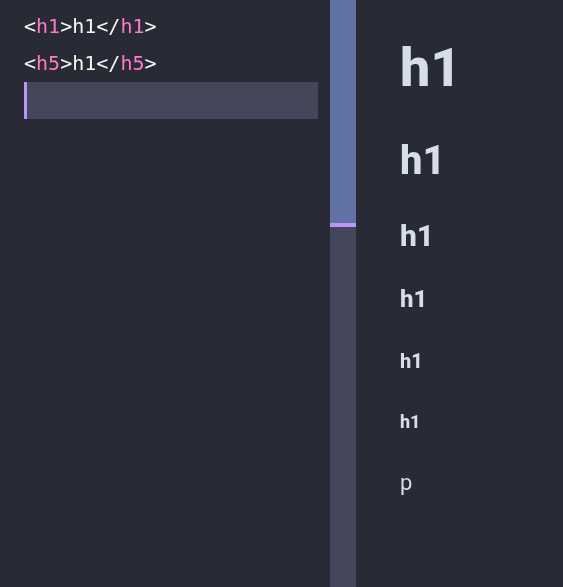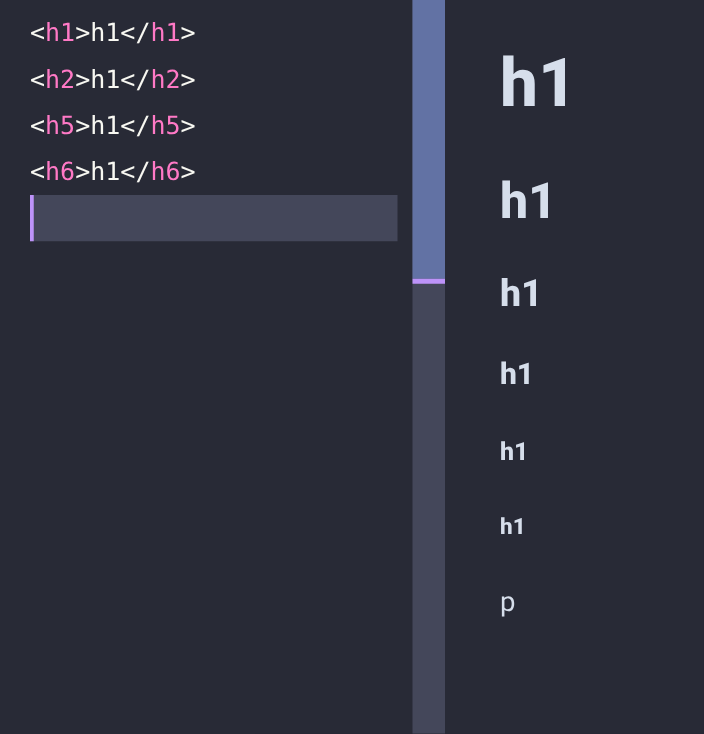--- a/index.html
+++ b/index.html
@@ -86,27 +86,25 @@
 </style>
 </head>
 <body>
 
 <div class="container">
 
   <div class="editor">
 
     <div class="code-line"><span class="punct">&lt;</span><span class="tagname">h1</span><span class="punct">&gt;</span><span class="txt">h1</span><span class="punct">&lt;/</span><span class="tagname">h1</span><span class="punct">&gt;</span></div>
 
-    <div class="code-line"><span class="punct">&lt;</span><span class="tagname">h2</span><span class="punct">&gt;</span><span class="txt">h1</span><span class="punct">&lt;/</span><span class="tagname">h2</span><span class="punct">&gt;</span></div>
 
 
 
     <div class="code-line"><span class="punct">&lt;</span><span class="tagname">h5</span><span class="punct">&gt;</span><span class="txt">h1</span><span class="punct">&lt;/</span><span class="tagname">h5</span><span class="punct">&gt;</span></div>
 
-    <div class="code-line"><span class="punct">&lt;</span><span class="tagname">h6</span><span class="punct">&gt;</span><span class="txt">h1</span><span class="punct">&lt;/</span><span class="tagname">h6</span><span class="punct">&gt;</span></div>
 
 
     <div class="cursor-line"></div>
   </div>
 
   <div class="scroll-gutter">
     <div class="scroll-thumb" style="top: 0%; height: 38%;"></div>
     <div class="overview-mark" style="top: 38%;"></div>
   </div>
 

